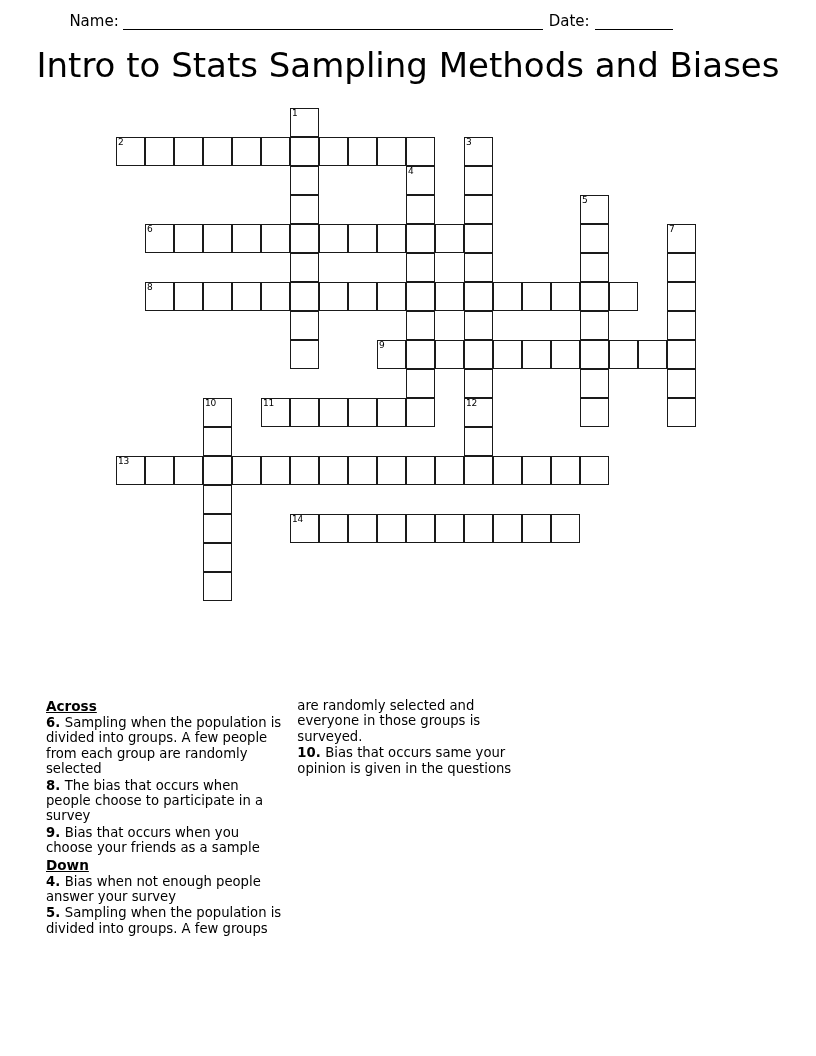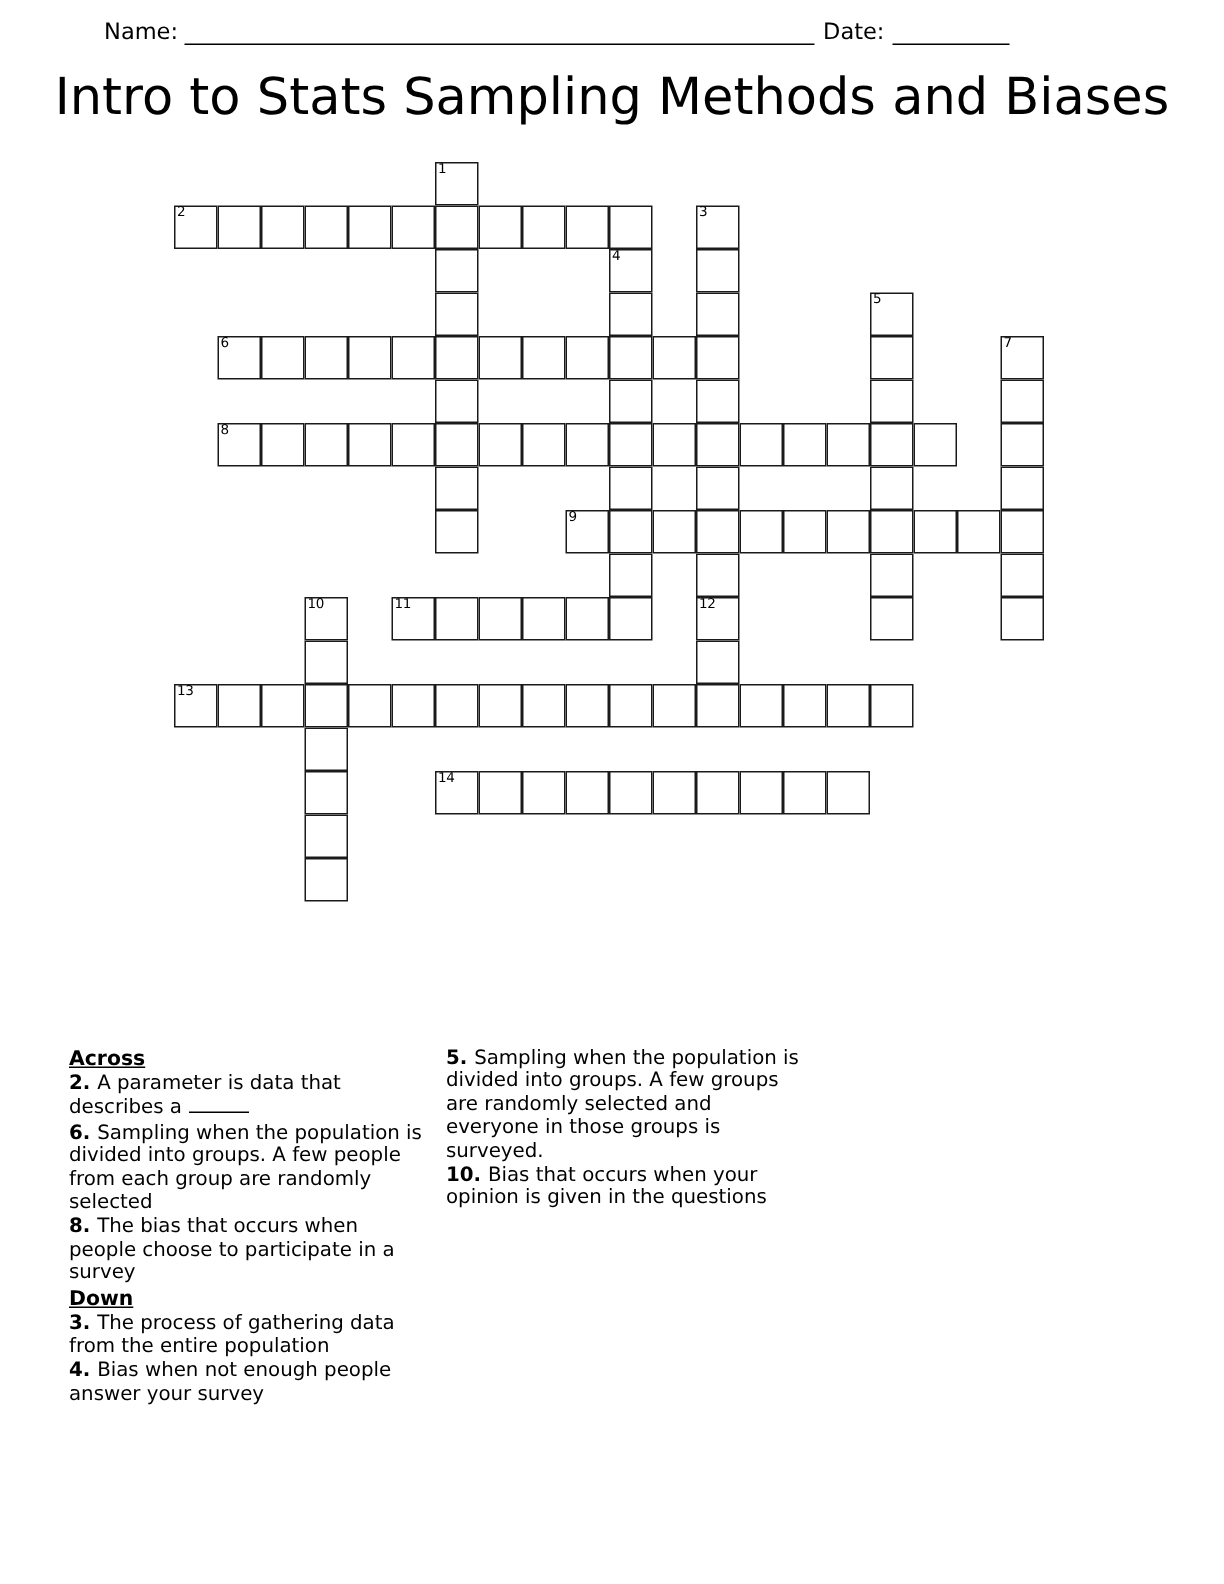--- a/index.html
+++ b/index.html
@@ -278,24 +278,23 @@
     <div class="cell" style="left: 493px; top: 514px;"></div>
     <div class="cell" style="left: 522px; top: 514px;"></div>
     <div class="cell" style="left: 551px; top: 514px;"></div>
     <div class="cell" style="left: 203px; top: 543px;"></div>
     <div class="cell" style="left: 203px; top: 572px;"></div>
   </div>
 
 <div id="clues">
   <div class="clue-heading">Across</div>
   <div id="across-list">
-      <div class="clue"><b>2. </b><span>A parameter is data that describes a </span><span class="blank-fill"></span></div>
       <div class="clue"><b>6. </b><span>Sampling when the population is divided into groups. A few people from each group are randomly selected</span></div>
       <div class="clue"><b>8. </b><span>The bias that occurs when people choose to participate in a survey</span></div>
+      <div class="clue"><b>9. </b><span>Bias that occurs when you choose your friends as a sample</span></div>
     </div>
   <div class="clue-heading">Down</div>
   <div id="down-list">
-      <div class="clue"><b>3. </b><span>The process of gathering data from the entire population</span></div>
       <div class="clue"><b>4. </b><span>Bias when not enough people answer your survey</span></div>
       <div class="clue"><b>5. </b><span>Sampling when the population is divided into groups. A few groups are randomly selected and everyone in those groups is surveyed.</span></div>
-      <div class="clue"><b>10. </b><span>Bias that occurs when your opinion is given in the questions</span></div>
+      <div class="clue"><b>10. </b><span>Bias that occurs same your opinion is given in the questions</span></div>
     </div>
 </div>
 
 </body></html>

